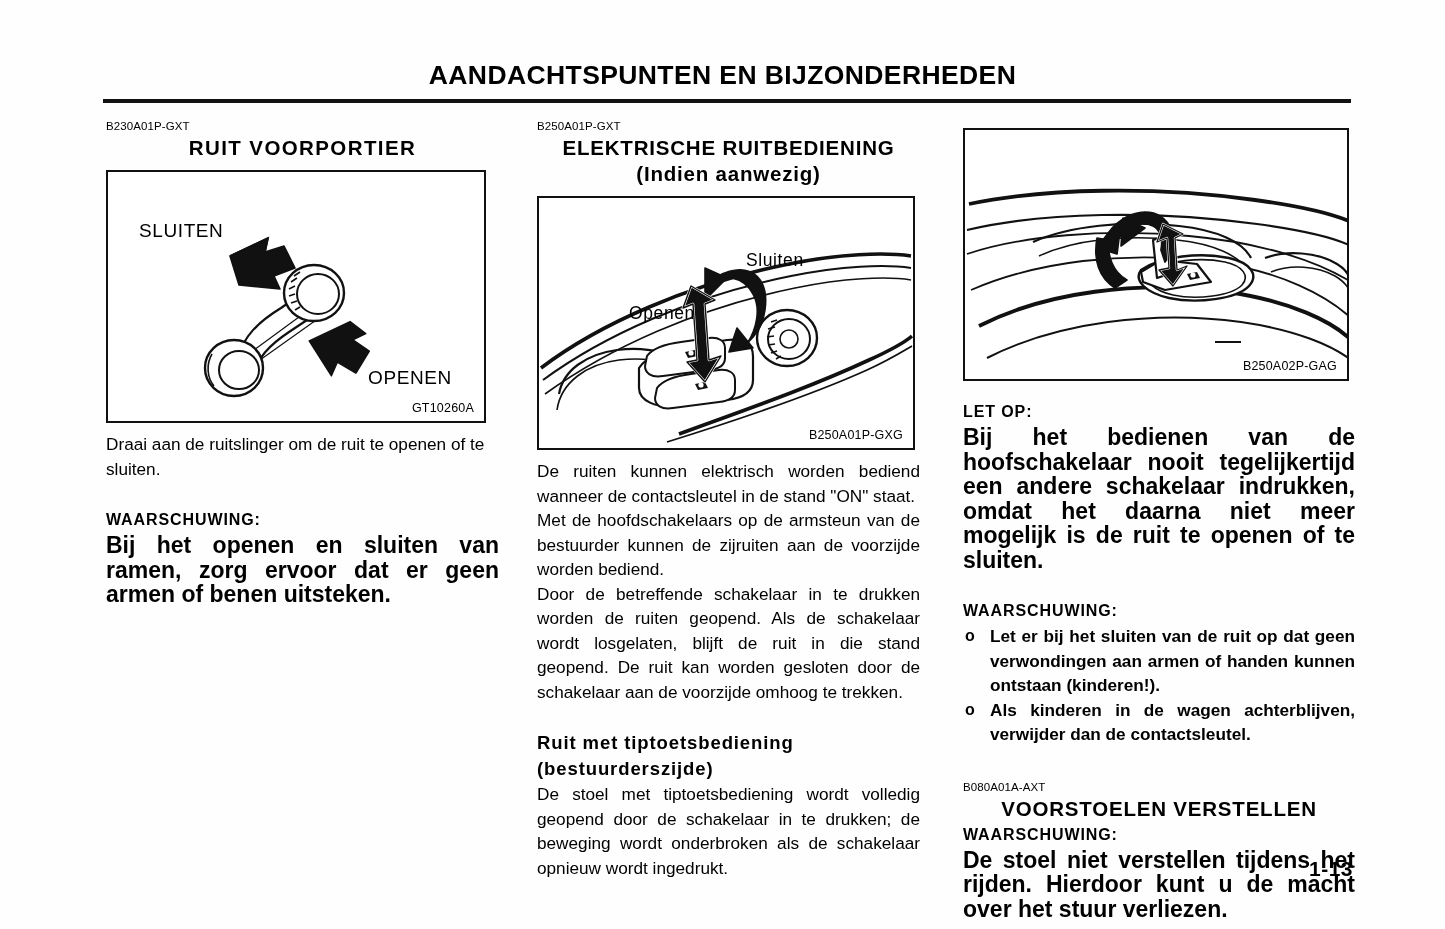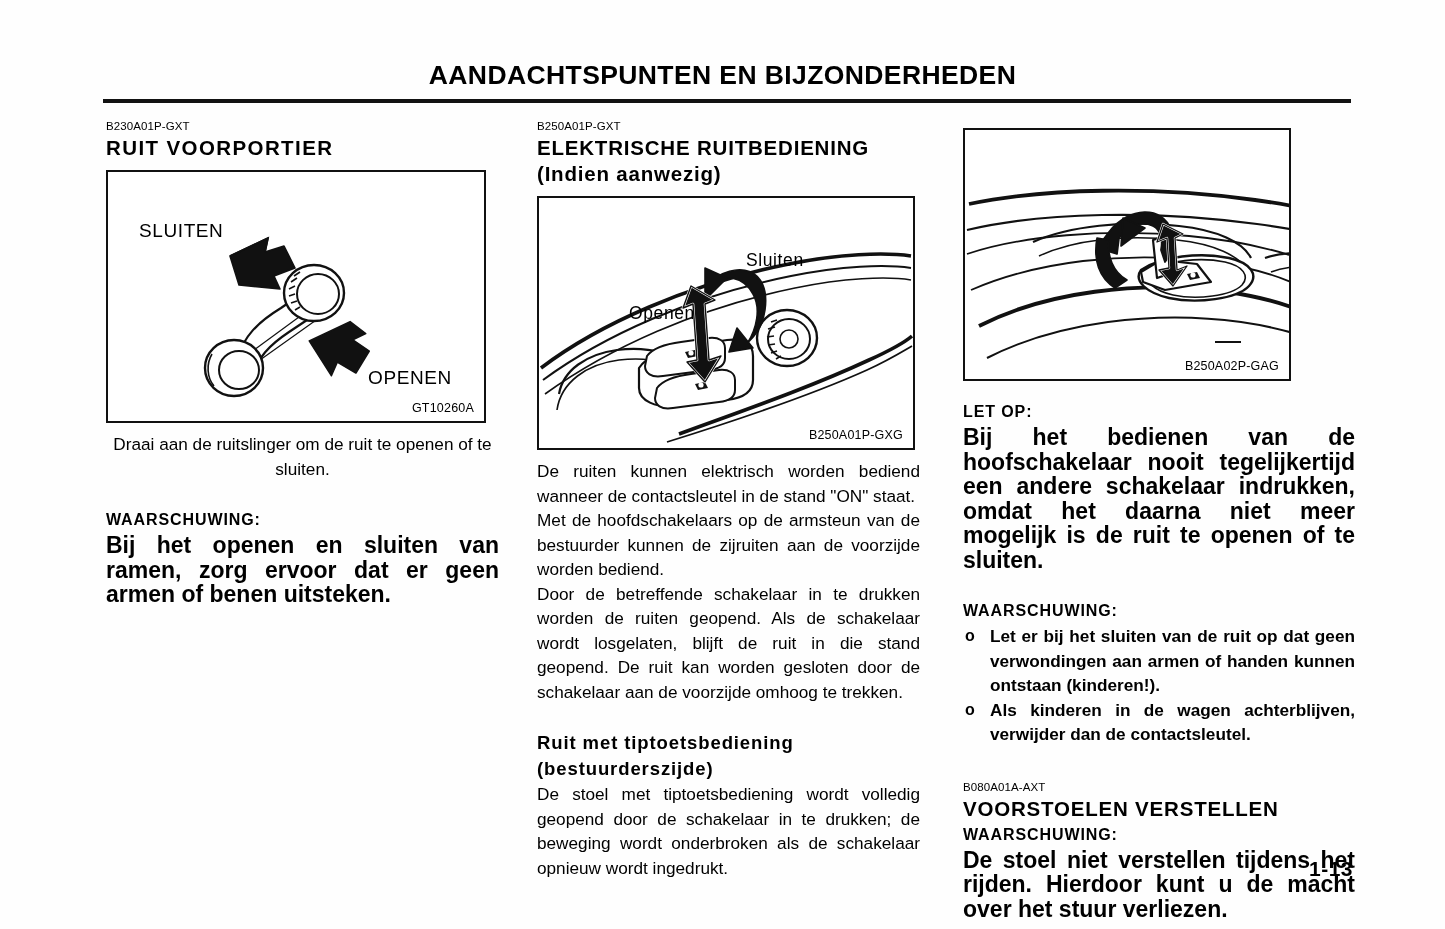--- a/index.html
+++ b/index.html
@@ -60,20 +60,21 @@
     margin-bottom: 2px;
   }
 
   h2.section-head {
     margin: 0;
     font-size: 20.5px;
     font-weight: bold;
     letter-spacing: 1.4px;
     line-height: 26px;
     font-family: "Liberation Sans", sans-serif;
+    text-align: center;
   }
   h2.section-head.tight { letter-spacing: 0.8px; }
 
   h3.sub-head {
     margin: 0;
     font-size: 18.5px;
     font-weight: bold;
     letter-spacing: 0.9px;
     line-height: 26px;
   }
@@ -104,21 +105,21 @@
   .fig-label.small { font-size: 17.5px; }
 
   
   p.body {
     margin: 0;
     font-size: 17.2px;
     line-height: 24.5px;
     text-align: justify;
     font-family: "Liberation Sans", sans-serif;
   }
-  p.body.noj { text-align: center; }
+  p.body.noj { text-align: left; }
 
   p.bold {
     margin: 0;
     font-size: 23px;
     line-height: 24.5px;
     font-weight: bold;
     text-align: justify;
     font-family: "Liberation Sans", sans-serif;
   }
 
@@ -299,21 +300,21 @@
     <div class="gap-lg"></div>
 
     <h3 class="sub-head">Ruit met tiptoetsbediening</h3>
     <h3 class="sub-head">(bestuurderszijde)</h3>
 
     <p class="body">De stoel met tiptoetsbediening wordt volledig geopend door de schakelaar in te drukken; de beweging wordt onderbroken als de schakelaar opnieuw wordt ingedrukt.</p>
   </div>
 
   <div class="col col-3" style="top:128px;">
 
-    <div class="figure" style="width:328px;height:253px;">
+    <div class="figure" style="width:386px;height:253px;">
       <svg class="art" width="387" height="249" viewBox="0 0 387 249">
 
         <path d="M4 74 C80 58, 190 56, 290 70 C334 76, 368 84, 386 92" fill="none" stroke="#111" stroke-width="3.8"></path>
         <path d="M2 100 C78 82, 190 80, 292 94 C336 100, 370 108, 386 116" fill="none" stroke="#111" stroke-width="2.2"></path>
         <path d="M2 124 C56 106, 140 98, 224 106 C300 113, 354 132, 386 152" fill="none" stroke="#111" stroke-width="1.8"></path>
         <path d="M6 160 C70 132, 160 120, 248 132 C316 141, 362 166, 386 188" fill="none" stroke="#111" stroke-width="1.8"></path>
         <path d="M14 196 C80 162, 174 150, 262 162 C326 171, 368 192, 386 210" fill="none" stroke="#111" stroke-width="3.8"></path>
         <path d="M22 228 C92 192, 190 180, 276 192 C332 200, 368 216, 386 230" fill="none" stroke="#111" stroke-width="2"></path>
 
         <path d="M68 112 C104 96, 160 90, 214 96 C252 100, 278 112, 286 128" fill="none" stroke="#111" stroke-width="2.2"></path>

